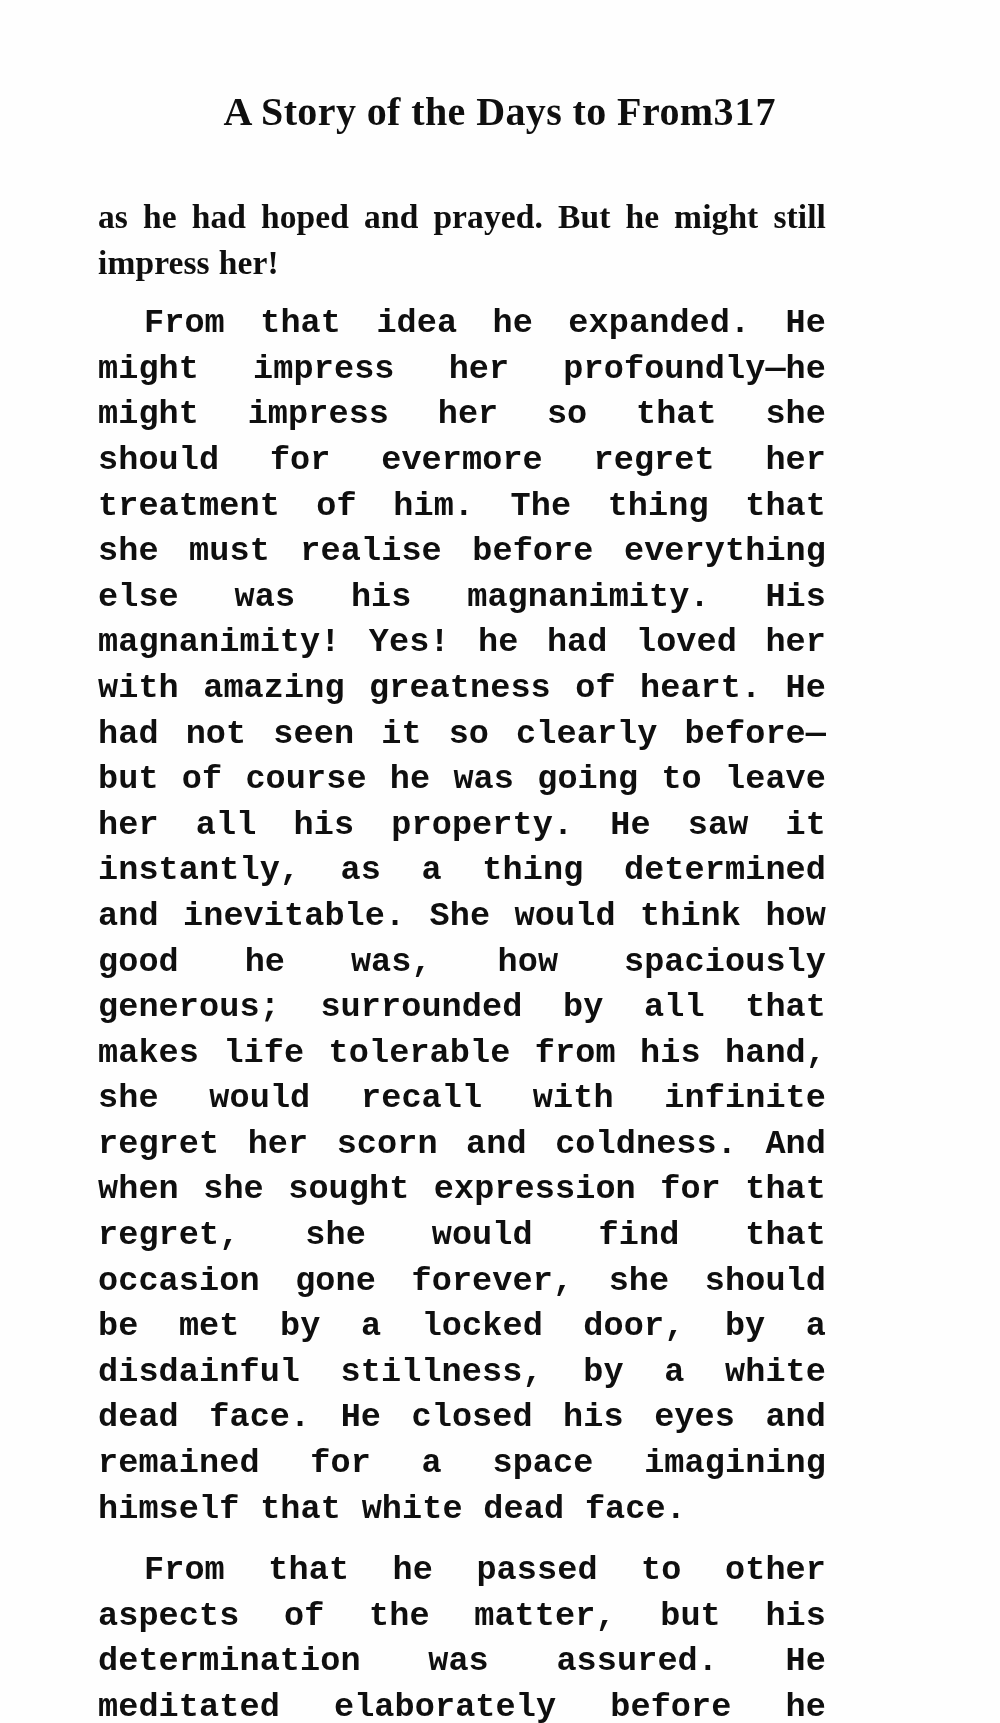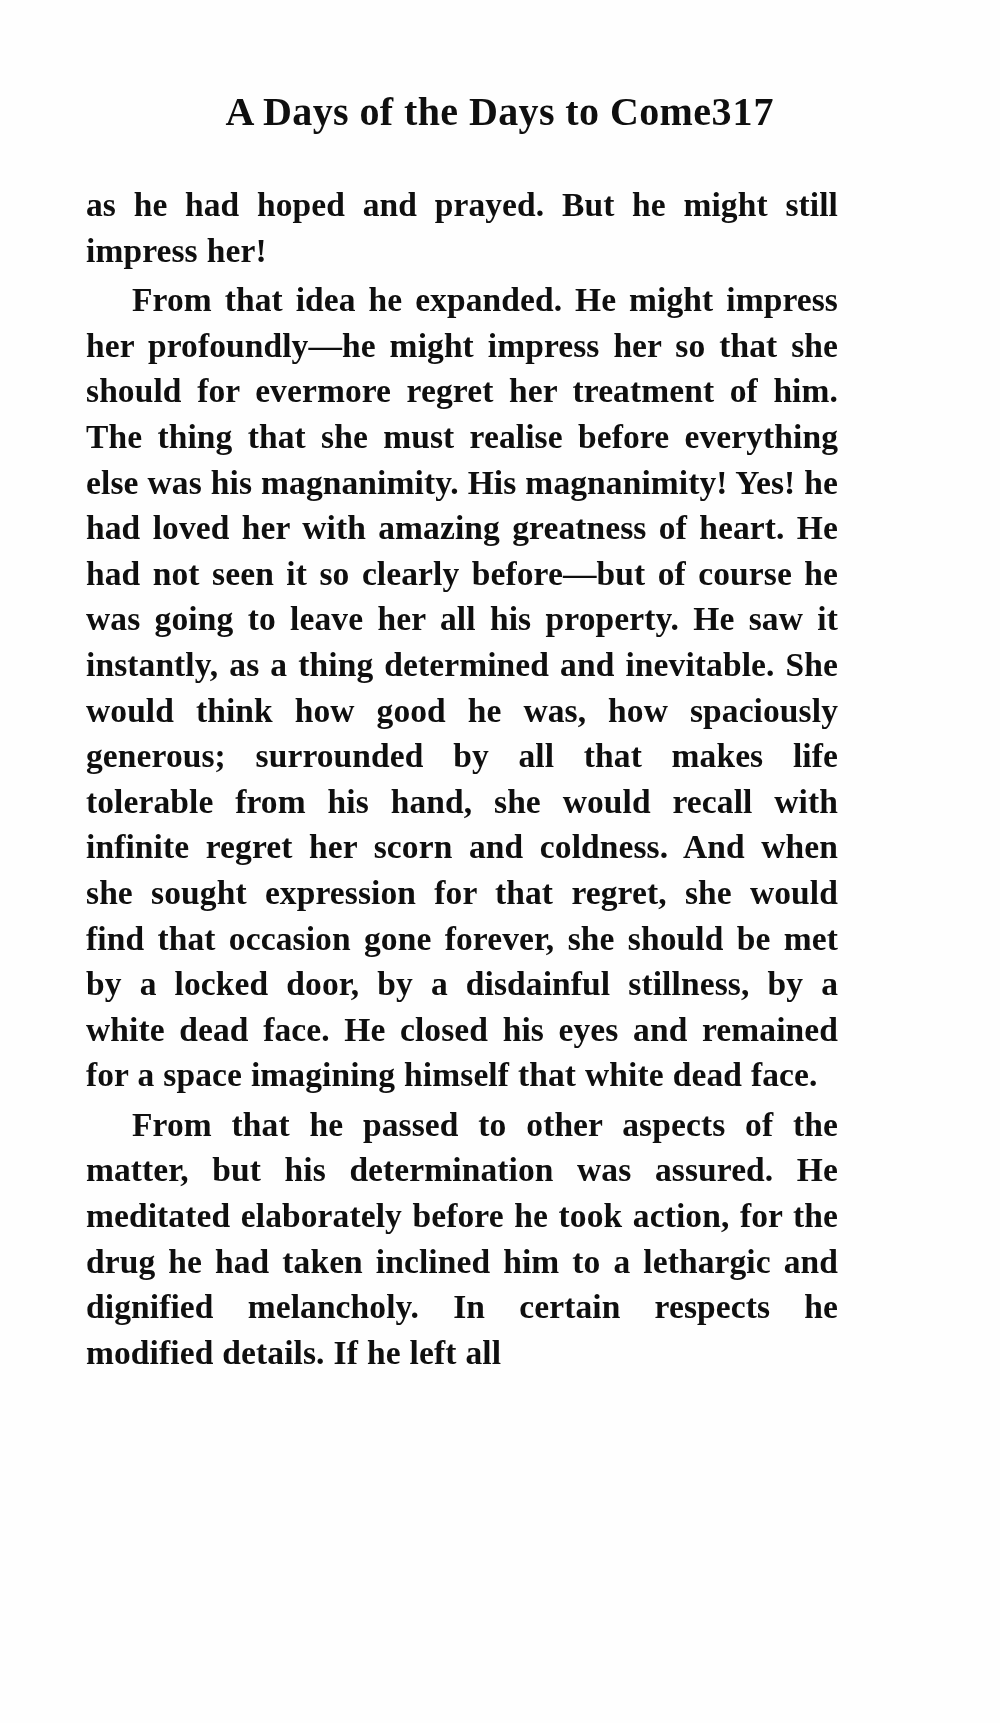--- a/index.html
+++ b/index.html
@@ -43,48 +43,49 @@
     font-weight: 700;
     letter-spacing: 1px;
   }
   .textblock {
     position: absolute;
     top: 178px;
     left: 82px;
     width: 760px;
   }
   p {
-    margin: 4px;
+    margin: 16px;
     font-size: 33.5px;
     line-height: 45.6px;
     text-align: justify;
     text-justify: inter-word;
     font-weight: 600;
     letter-spacing: 0.1px;
     word-spacing: 0.5px;
     -webkit-font-smoothing: antialiased;
   }
   p.indent {
     text-indent: 46px;
   }
   p + p {
     margin-top: 0;
+    font-family: Liberation Mono, monospace;
   }
   
   .textblock, .running-head {
     color: #0f0f0f;
   }
 </style>
 </head>
 <body>
 
 <div class="page">
 
   <div class="running-head">
-    <span class="title">A Days of the Days to Come</span><span class="folio">317</span>
+    <span class="title">A Story of the Days to From</span><span class="folio">317</span>
   </div>
 
   <div class="textblock">
     <p>as he had hoped and prayed.  But he might still impress her!</p>
     <p class="indent">From that idea he expanded.  He might impress her profoundly—he might impress her so that she should for evermore regret her treatment of him.  The thing that she must realise before everything else was his magnanimity.  His magnanimity!  Yes! he had loved her with amazing greatness of heart.  He had not seen it so clearly before—but of course he was going to leave her all his property.  He saw it instantly, as a thing determined and inevitable.  She would think how good he was, how spaciously generous; surrounded by all that makes life tolerable from his hand, she would recall with infinite regret her scorn and coldness.  And when she sought expression for that regret, she would find that occasion gone forever, she should be met by a locked door, by a disdainful stillness, by a white dead face.  He closed his eyes and remained for a space imagining himself that white dead face.</p>
     <p class="indent">From that he passed to other aspects of the matter, but his determination was assured.  He meditated elaborately before he took action, for the drug he had taken inclined him to a lethargic and dignified melancholy.  In certain respects he modified details.  If he left all</p>
   </div>
 
 </div>
 

